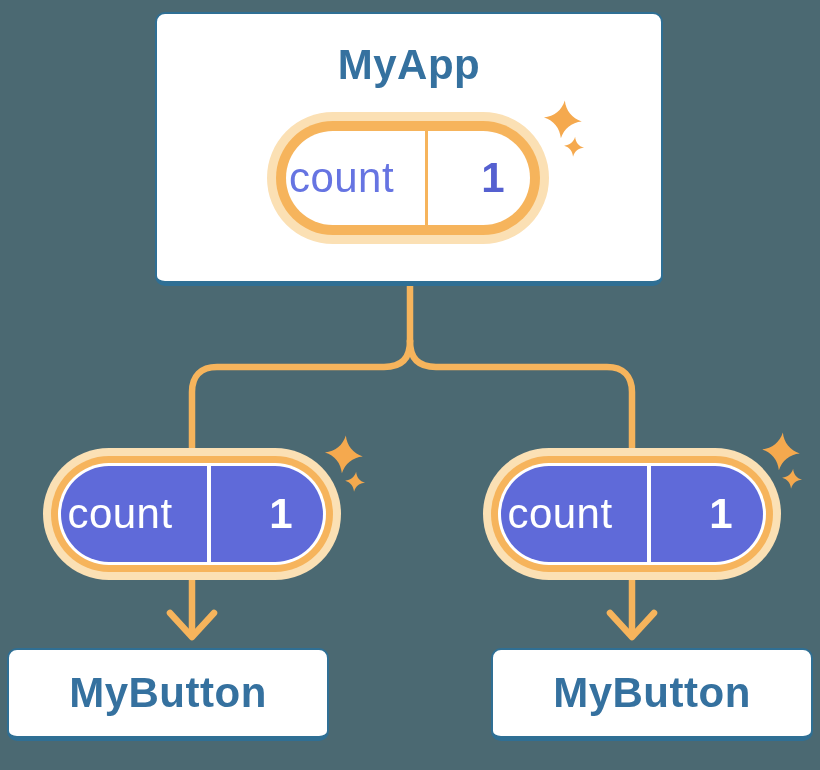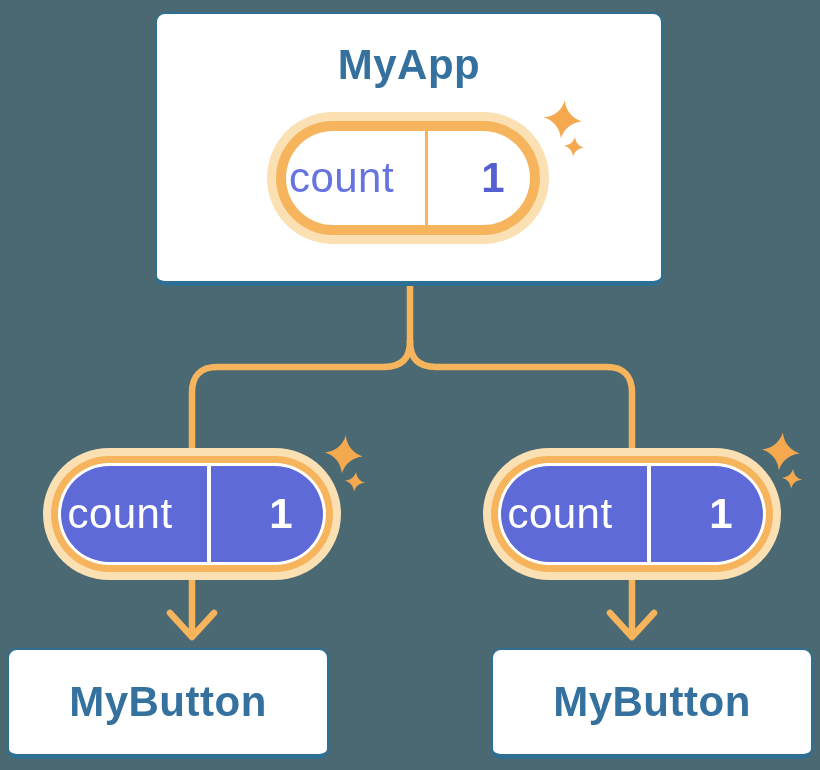--- a/index.html
+++ b/index.html
@@ -9,21 +9,21 @@
   }
   
   .connectors{position:absolute;left:0;top:0;z-index:1;}
   
   .card{
     position:absolute;z-index:2;background:#FFFFFF;
     border:2.5px solid #2F6F94;border-bottom-width:5px;border-radius:10px;
     box-sizing:border-box;
   }
   .root-card{left:155px;top:12px;width:508px;height:274px;}
-  .child-card{width:322px;height:111px;display:flex;align-items:center;justify-content:center;}
+  .child-card{width:322px;height:93px;display:flex;align-items:center;justify-content:center;}
   .child-left{left:7px;top:648px;}
   .child-right{left:491px;top:648px;}
   .card-title{
     color:#35719F;font-size:42px;font-weight:600;text-align:center;line-height:1;
     letter-spacing:0.5px;
   }
   .root-card .card-title{margin-top:30px;text-align:center;}
   
   .pill{position:absolute;z-index:3;}
   .layer{position:absolute;border-radius:999px;gap:28px;}

